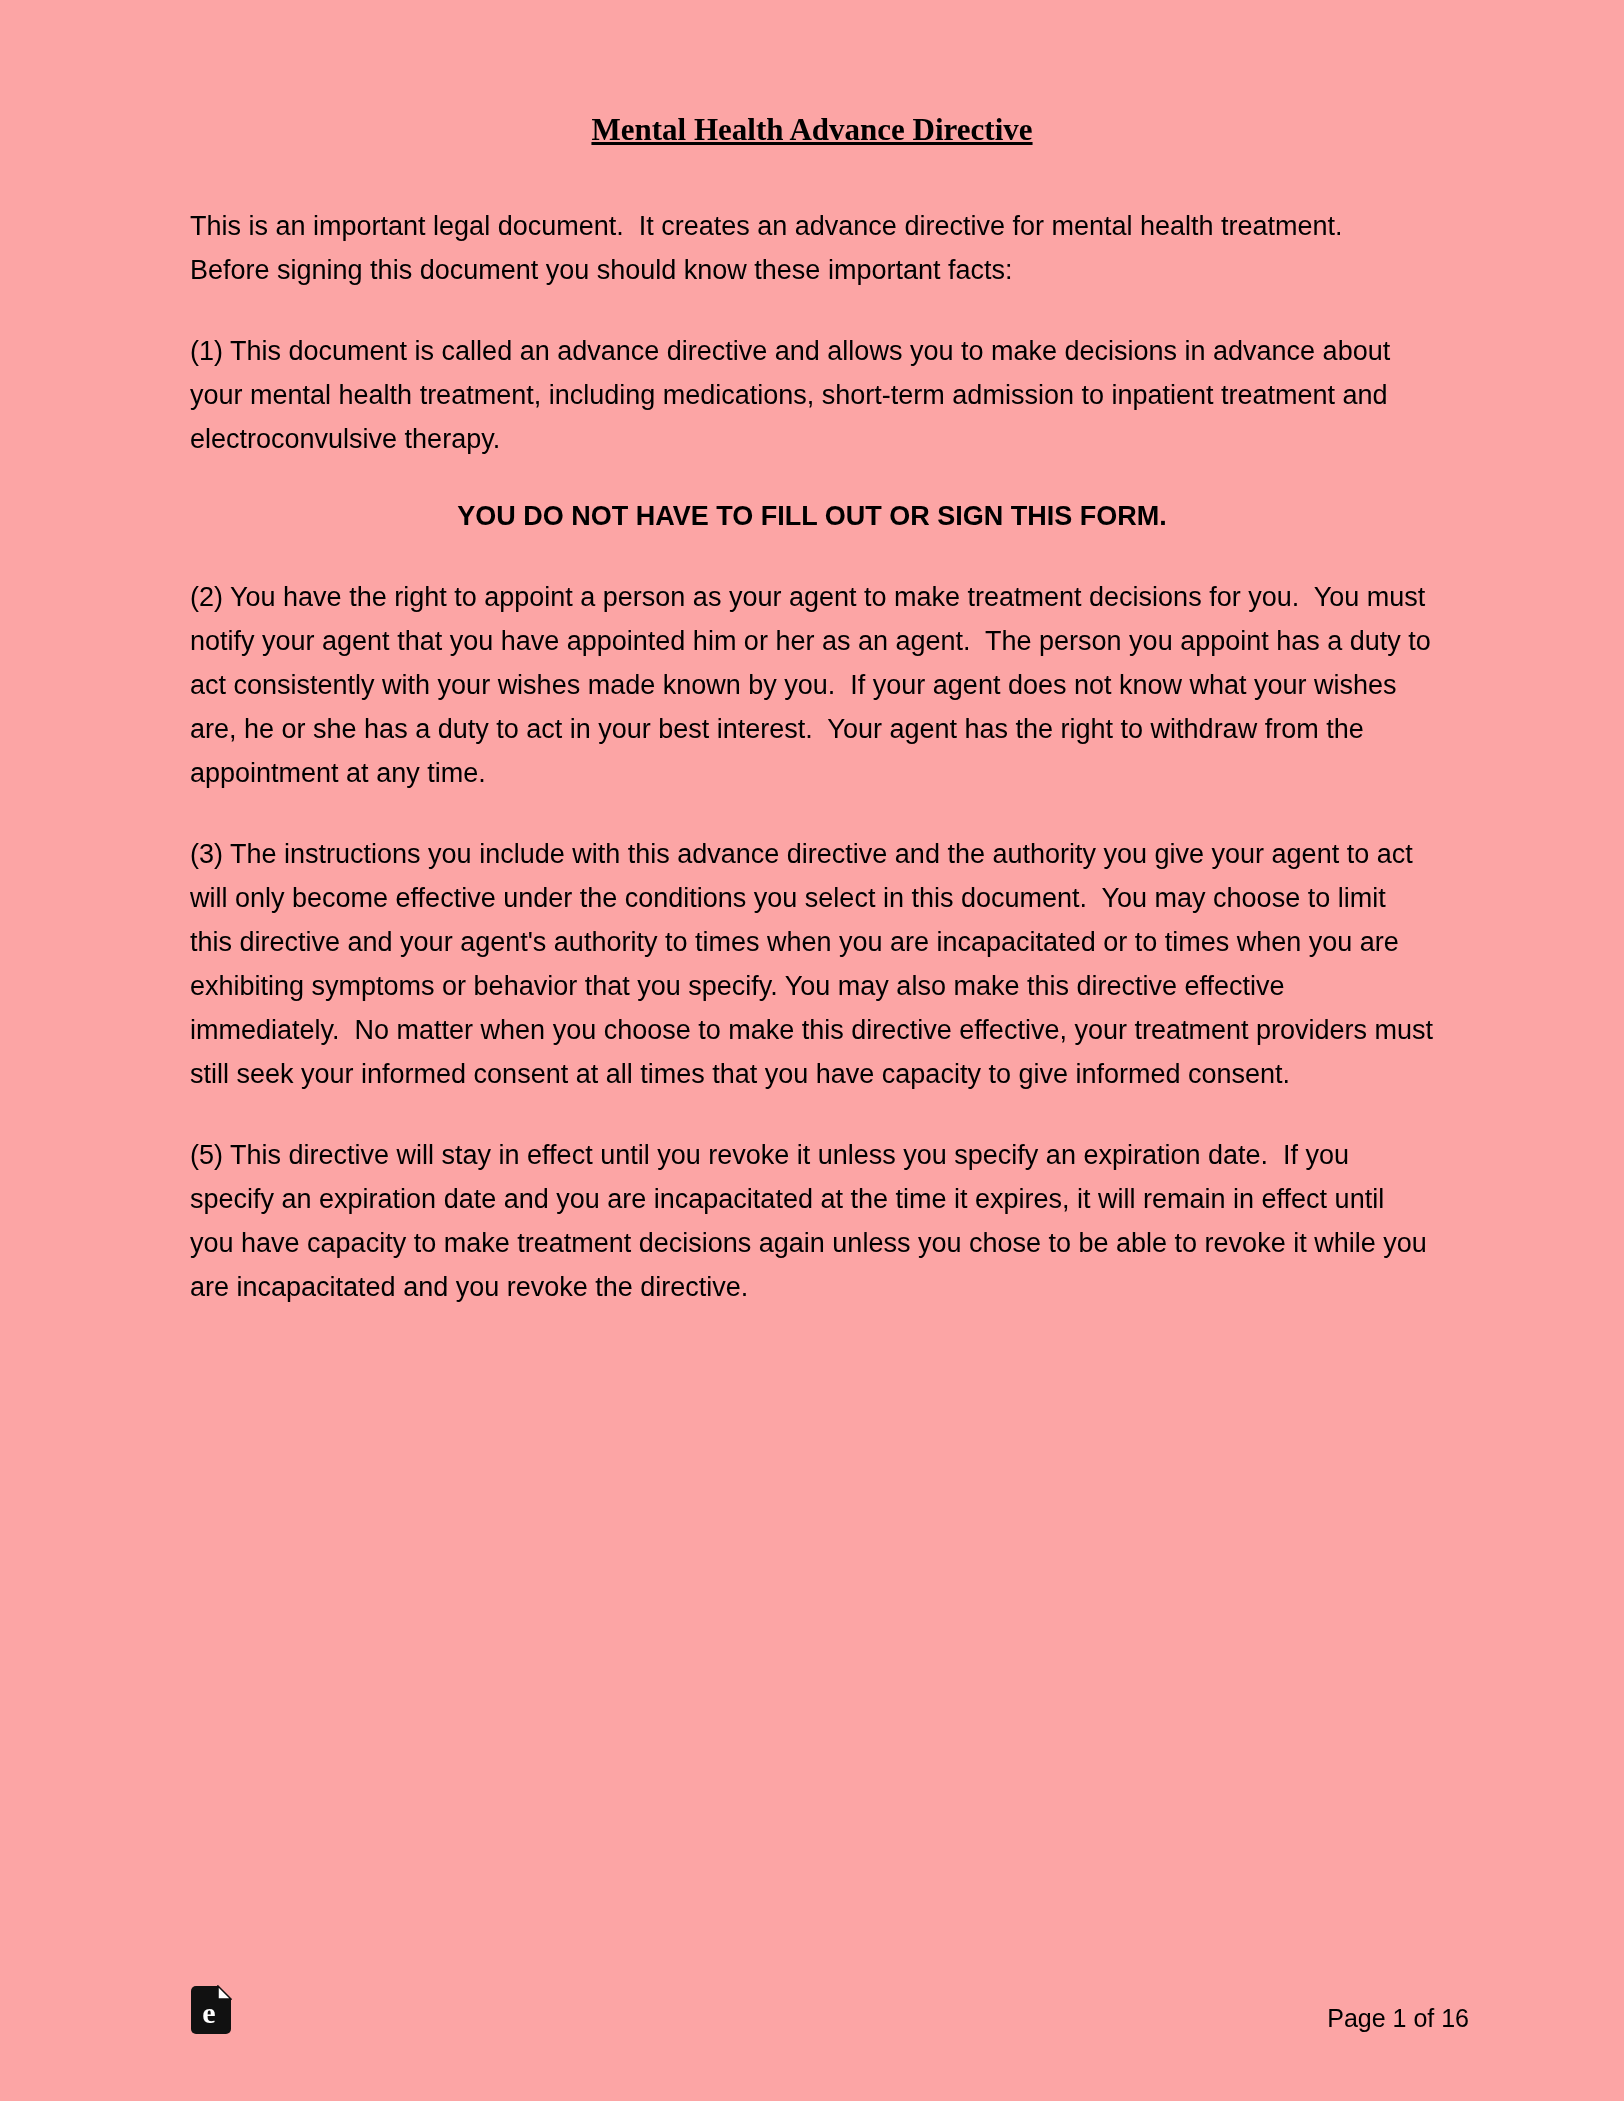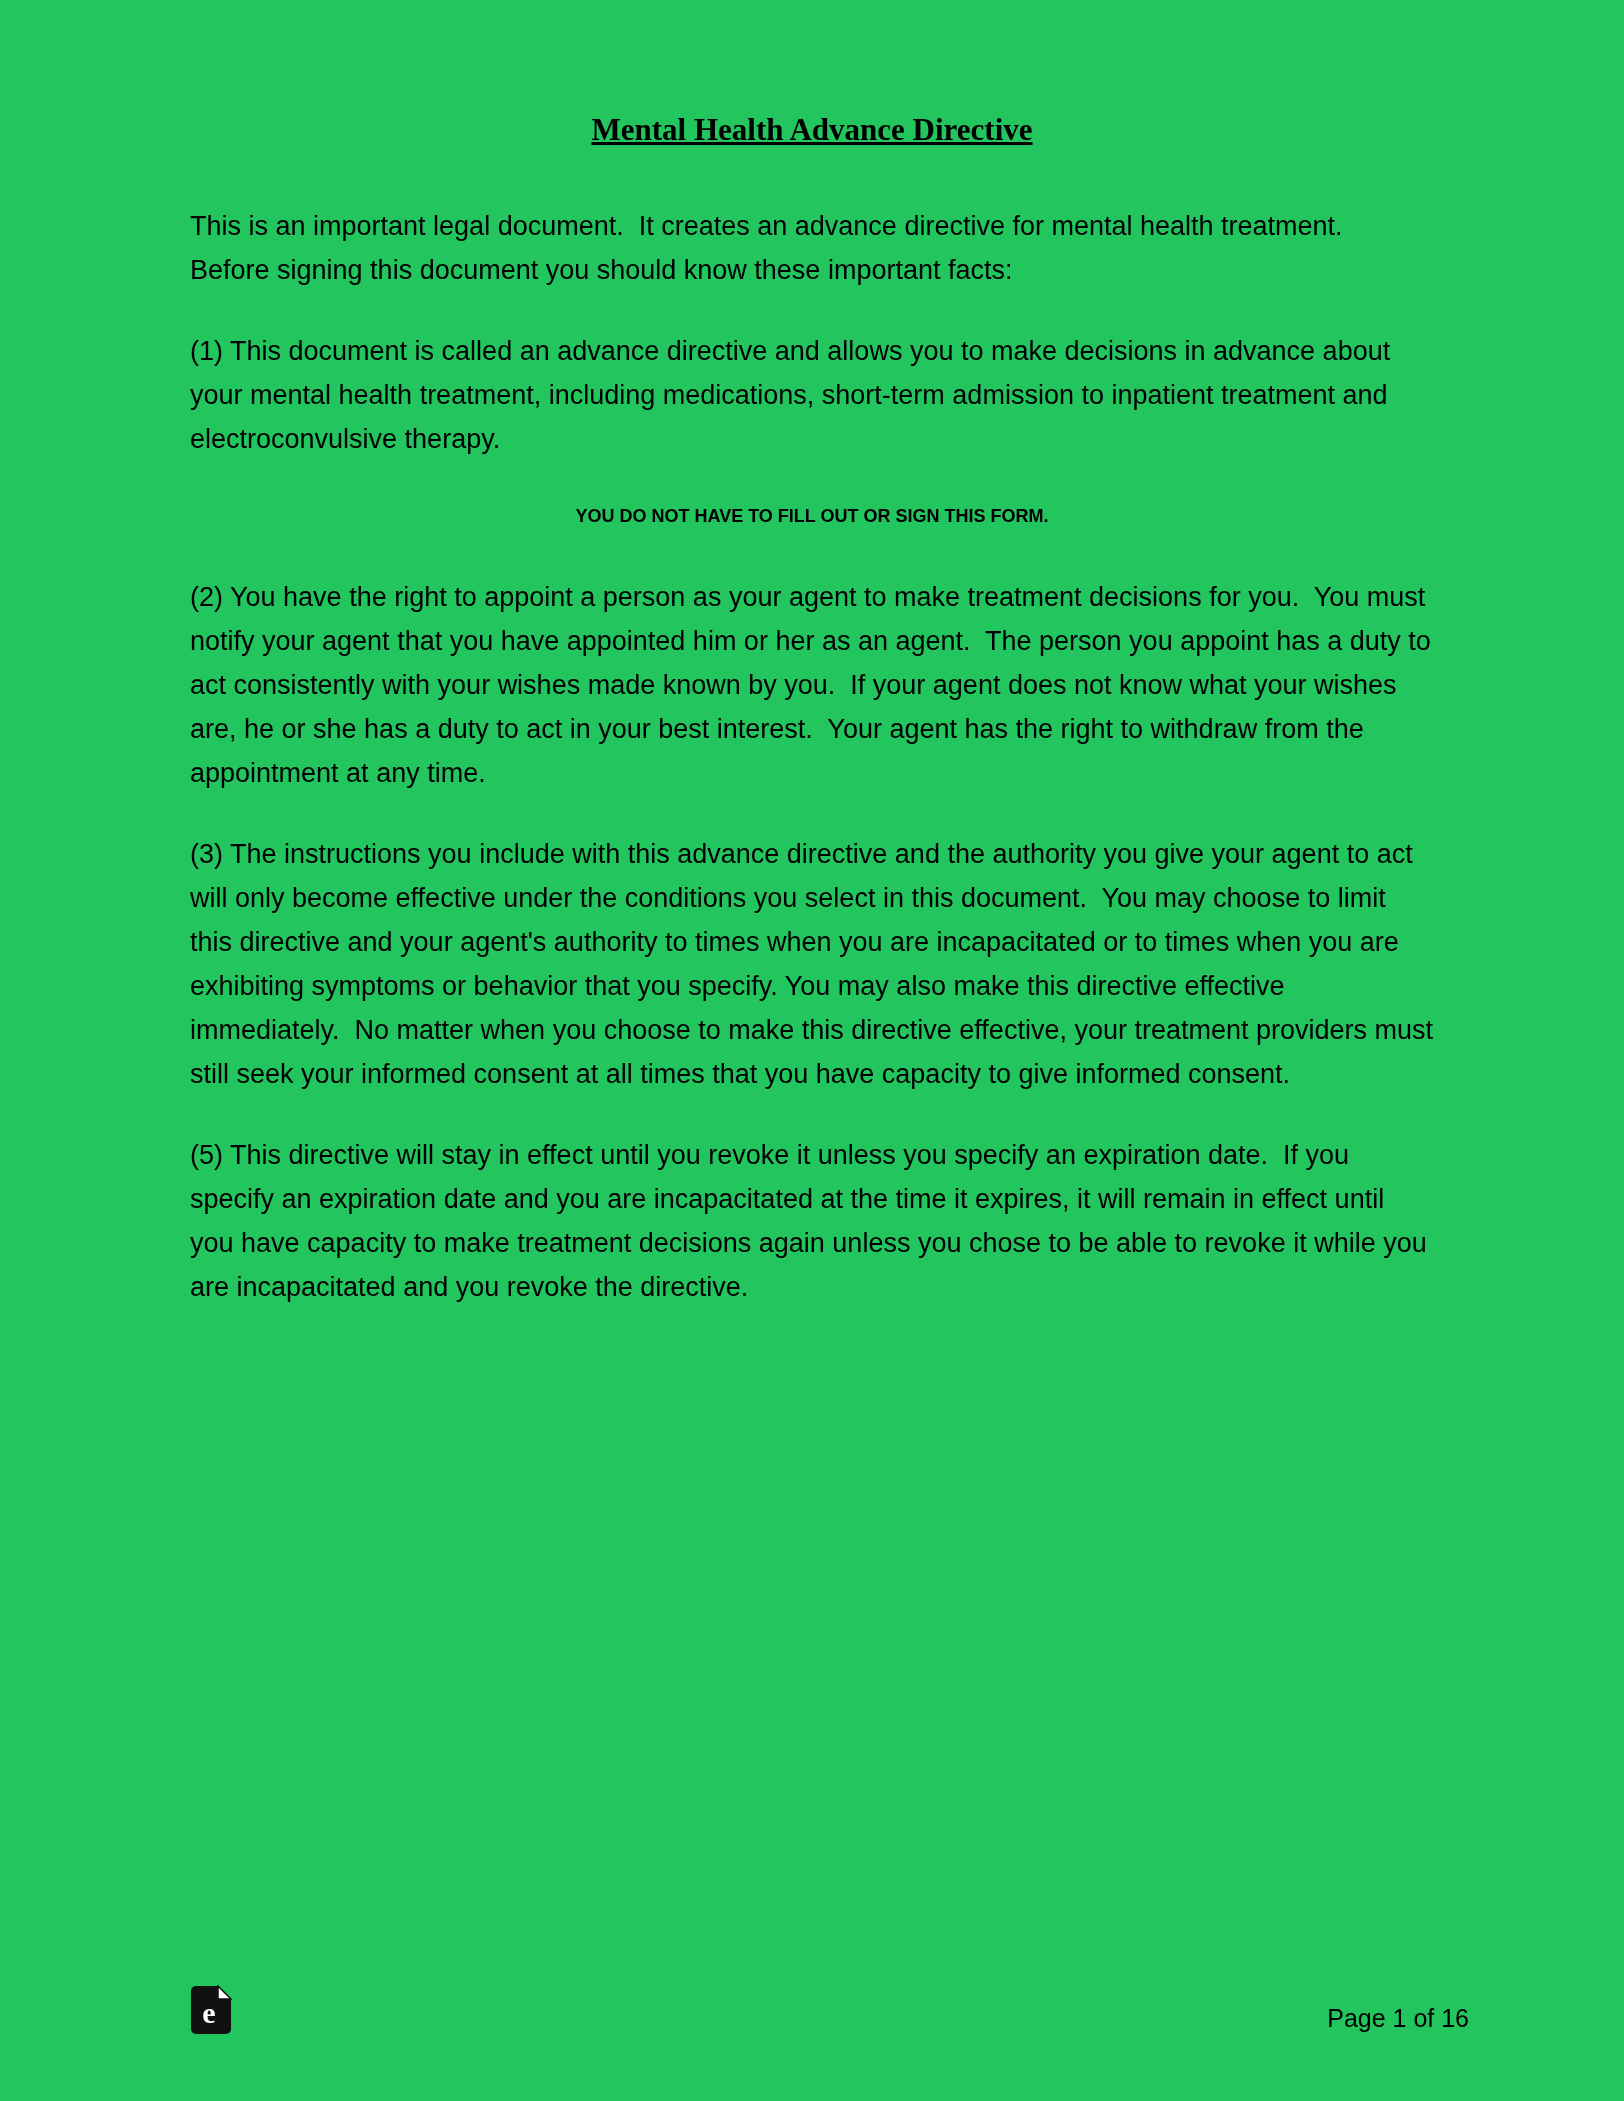--- a/index.html
+++ b/index.html
@@ -3,21 +3,21 @@
 <meta charset="utf-8">
 <style>
   html, body {
     margin: 0;
     padding: 0;
     background: #e8e8e8;
   }
   .page {
     width: 1624px;
     height: 2101px;
-    background: #22c55e;
+    background: #fca5a5;
     position: relative;
     box-sizing: border-box;
     padding: 112px 190px 0 190px;
     font-family: "Liberation Sans", sans-serif;
     color: #000000;
     overflow: hidden;
   }
   .doc-title {
     font-family: "Liberation Serif", serif;
     font-size: 31px;
@@ -33,21 +33,21 @@
     line-height: 37px;
     margin: 0 0 40px 0;
   }
   p.body {
     font-size: 27px;
     line-height: 44px;
     margin: 0 0 37px 0;
     white-space: pre-wrap;
   }
   .center-bold {
-    font-size: 18px;
+    font-size: 27px;
     font-weight: bold;
     text-align: center;
     line-height: 37px;
     margin: 0 0 40px 0;
   }
   .bold-para {
     font-weight: bold;
   }
   .footer-page {
     position: absolute;

